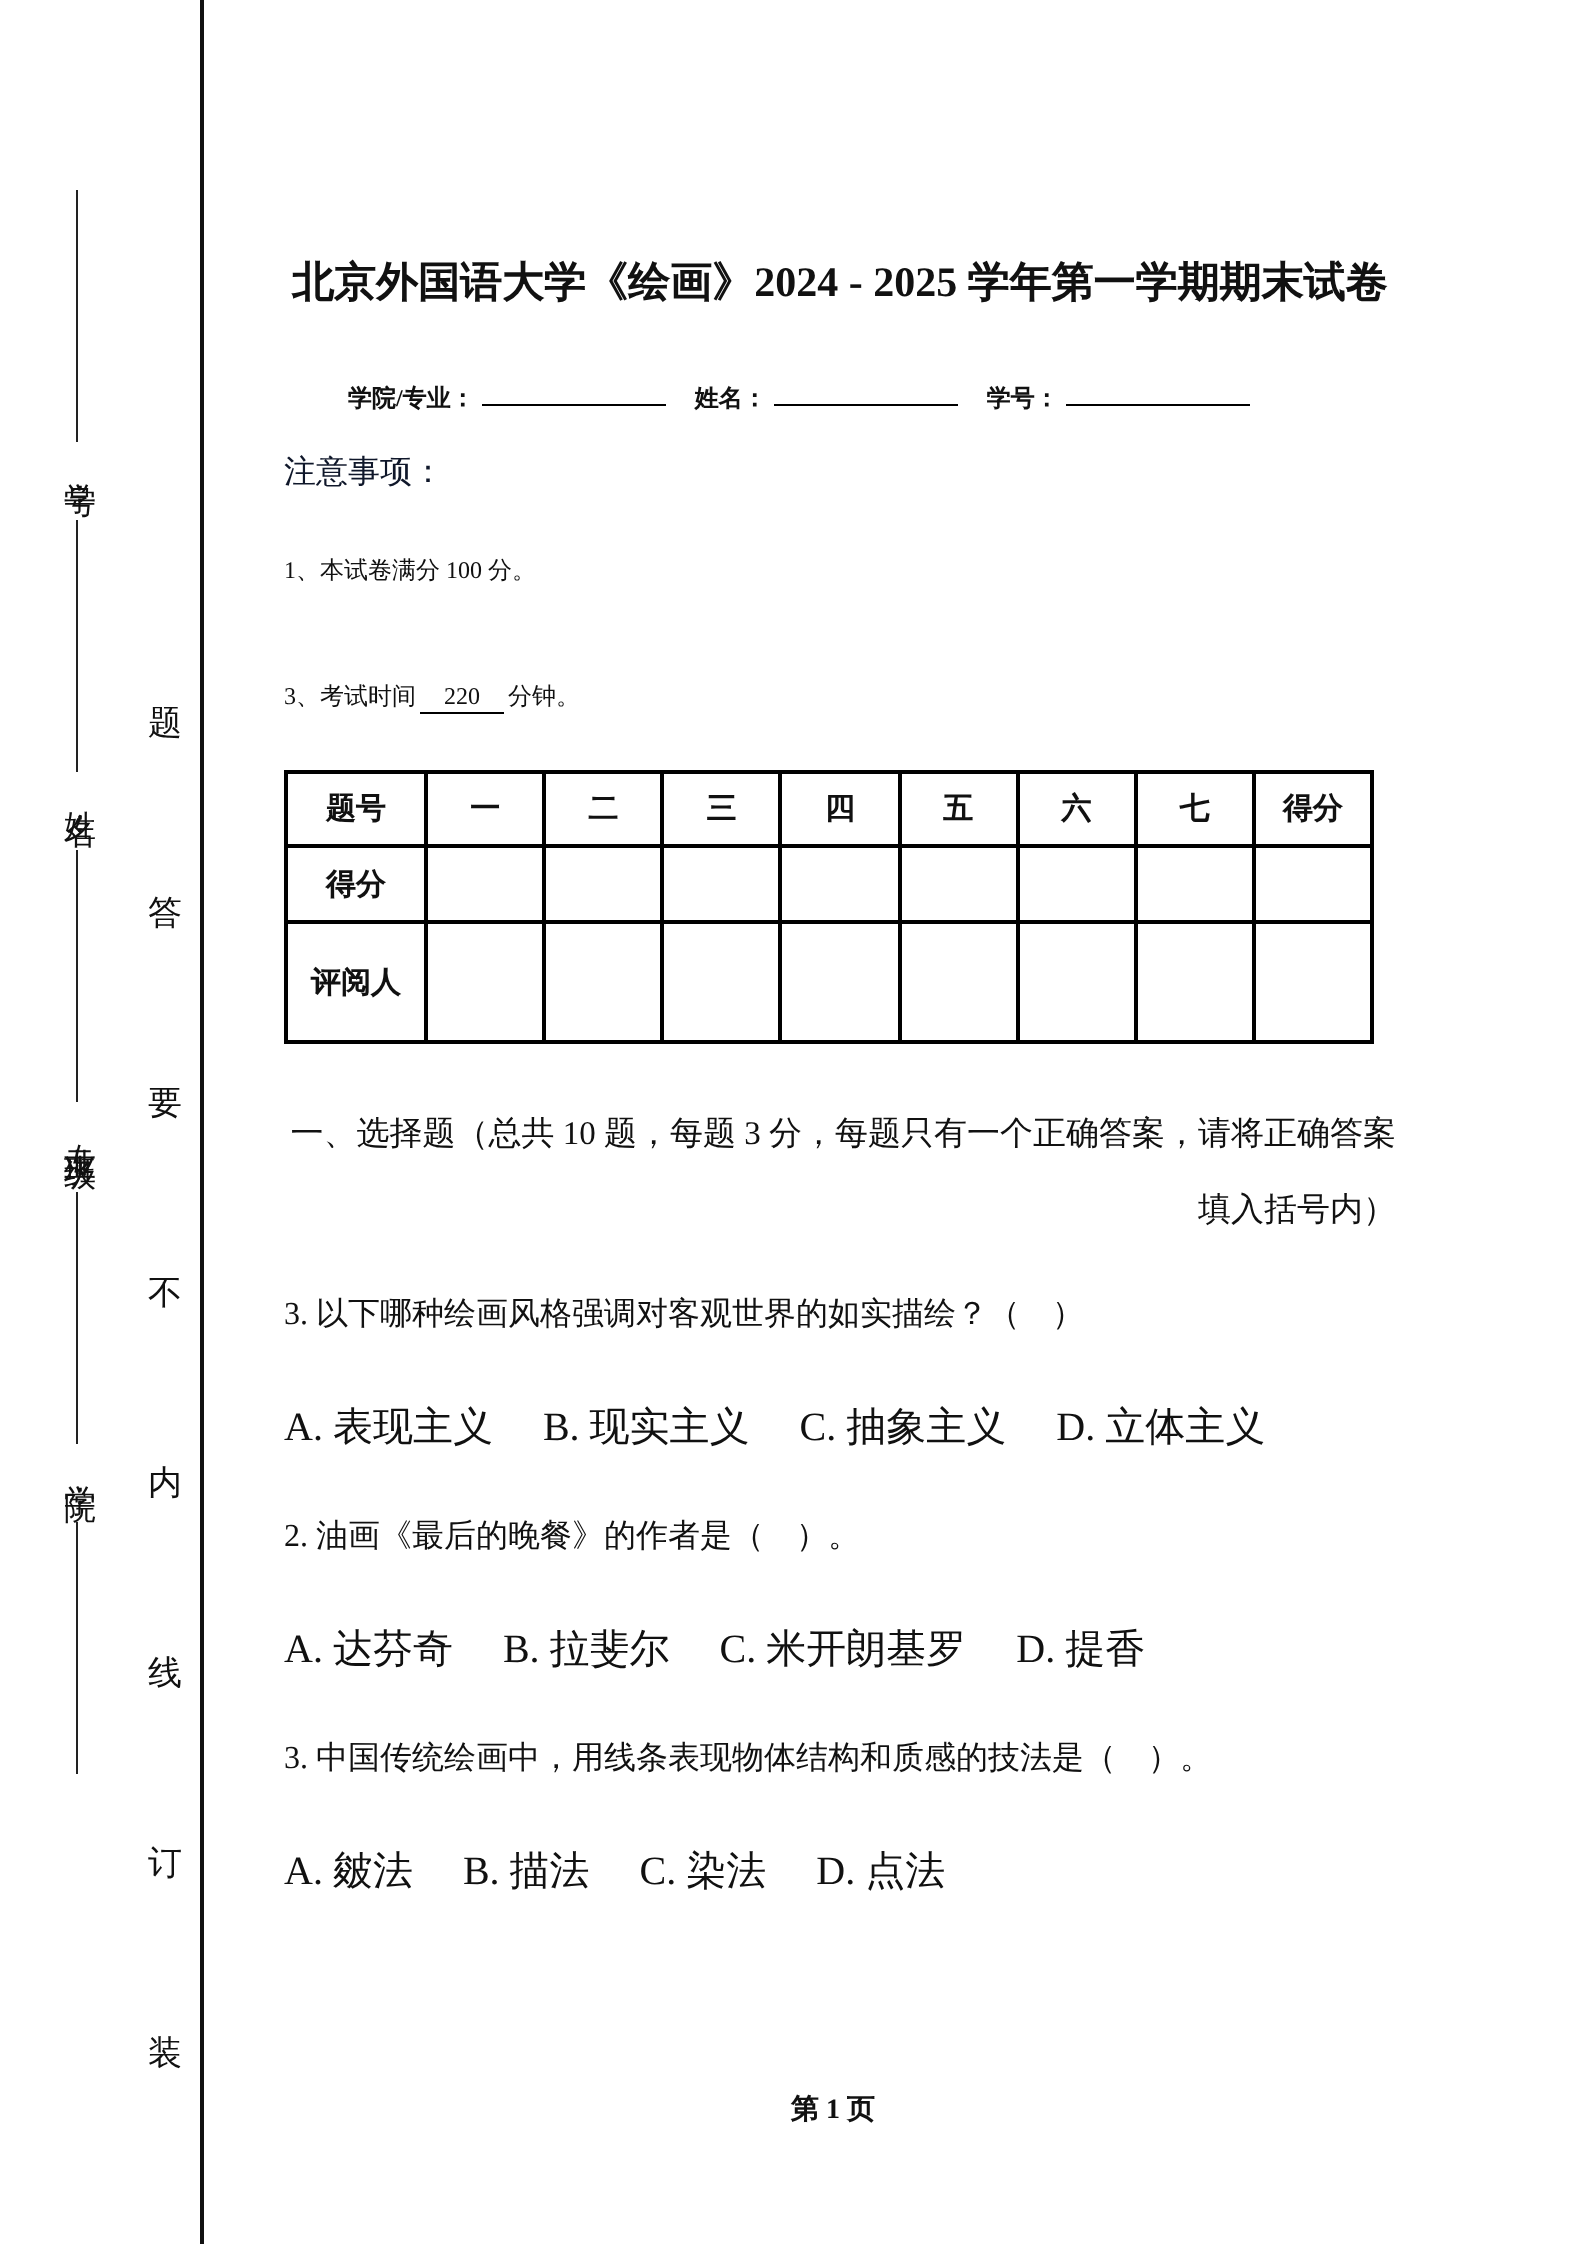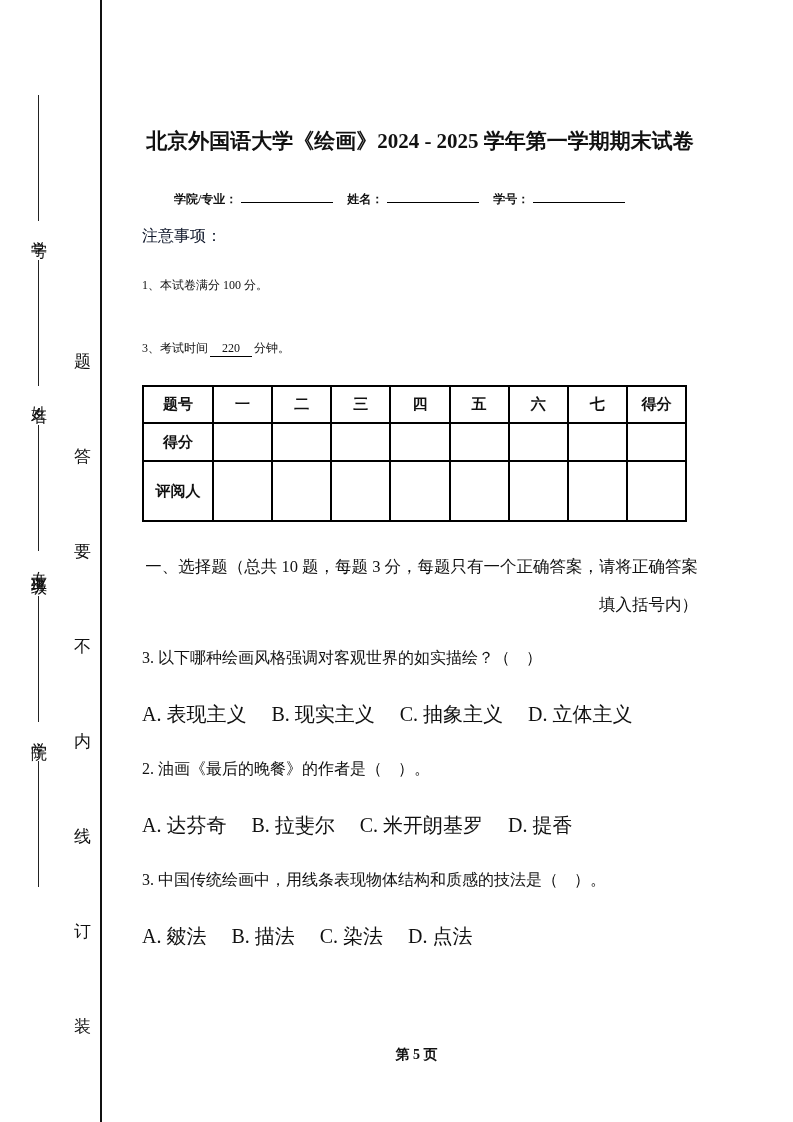--- a/index.html
+++ b/index.html
@@ -228,16 +228,16 @@
     <div class="question">
       <p class="q-text">2. 油画《最后的晚餐》的作者是（　）。</p>
       <p class="q-options">A. 达芬奇　 B. 拉斐尔　 C. 米开朗基罗　 D. 提香</p>
     </div>
 
     <div class="question">
       <p class="q-text">3. 中国传统绘画中，用线条表现物体结构和质感的技法是（　）。</p>
       <p class="q-options">A. 皴法　 B. 描法　 C. 染法　 D. 点法</p>
     </div>
 
-    <div class="page-footer">第 5 页</div>
+    <div class="page-footer">第 1 页</div>
 
   </main>
 </div>
 
 </body></html>

